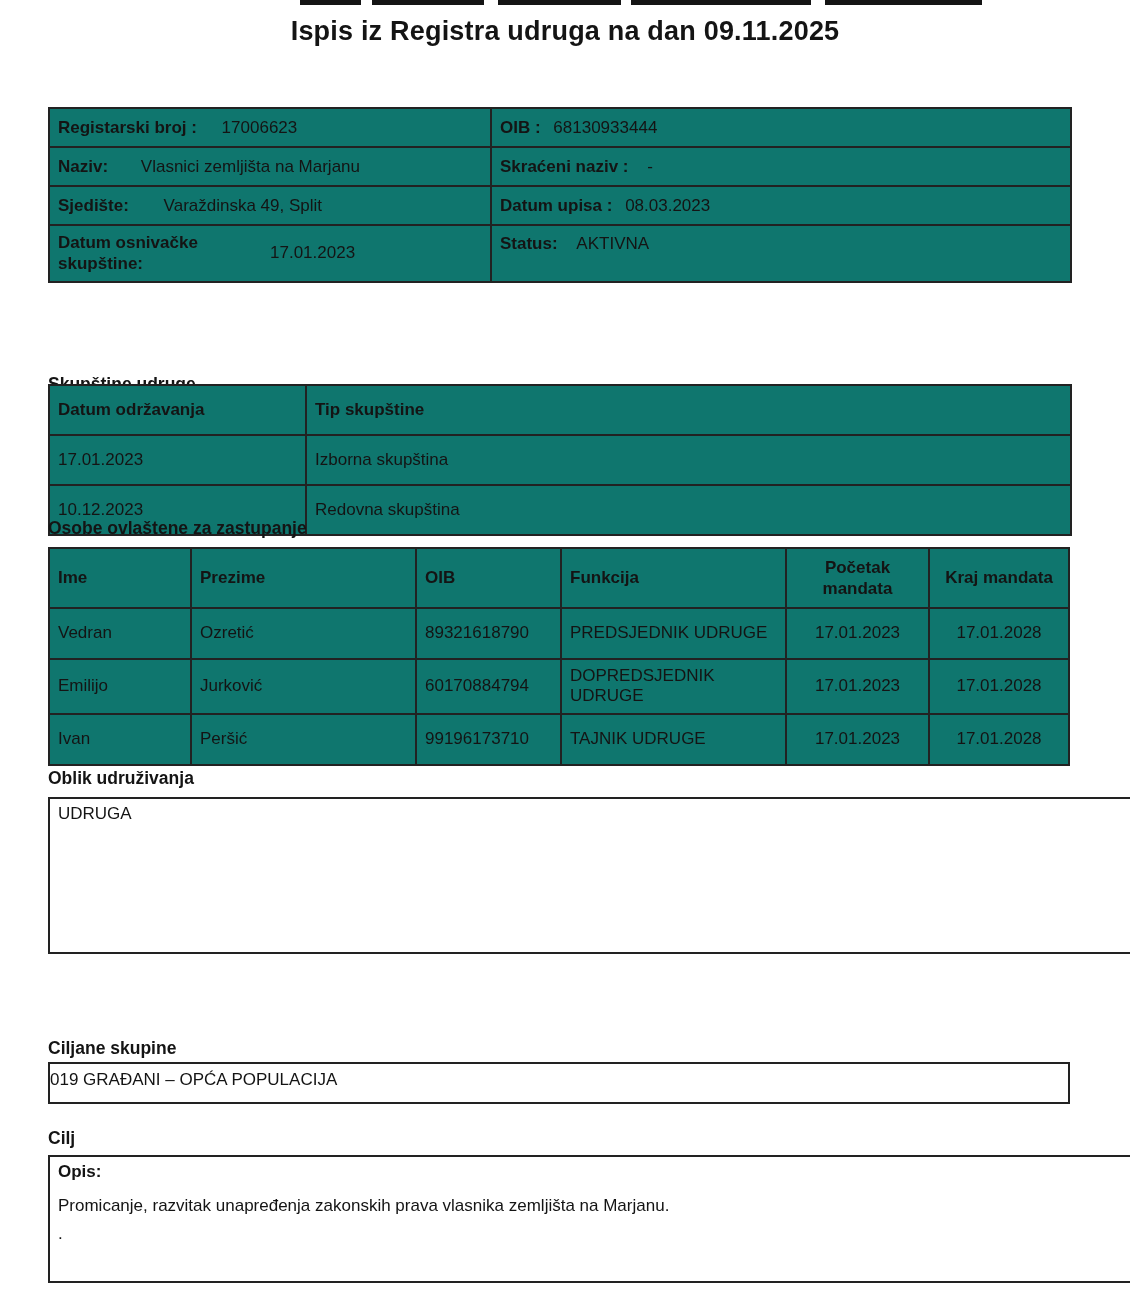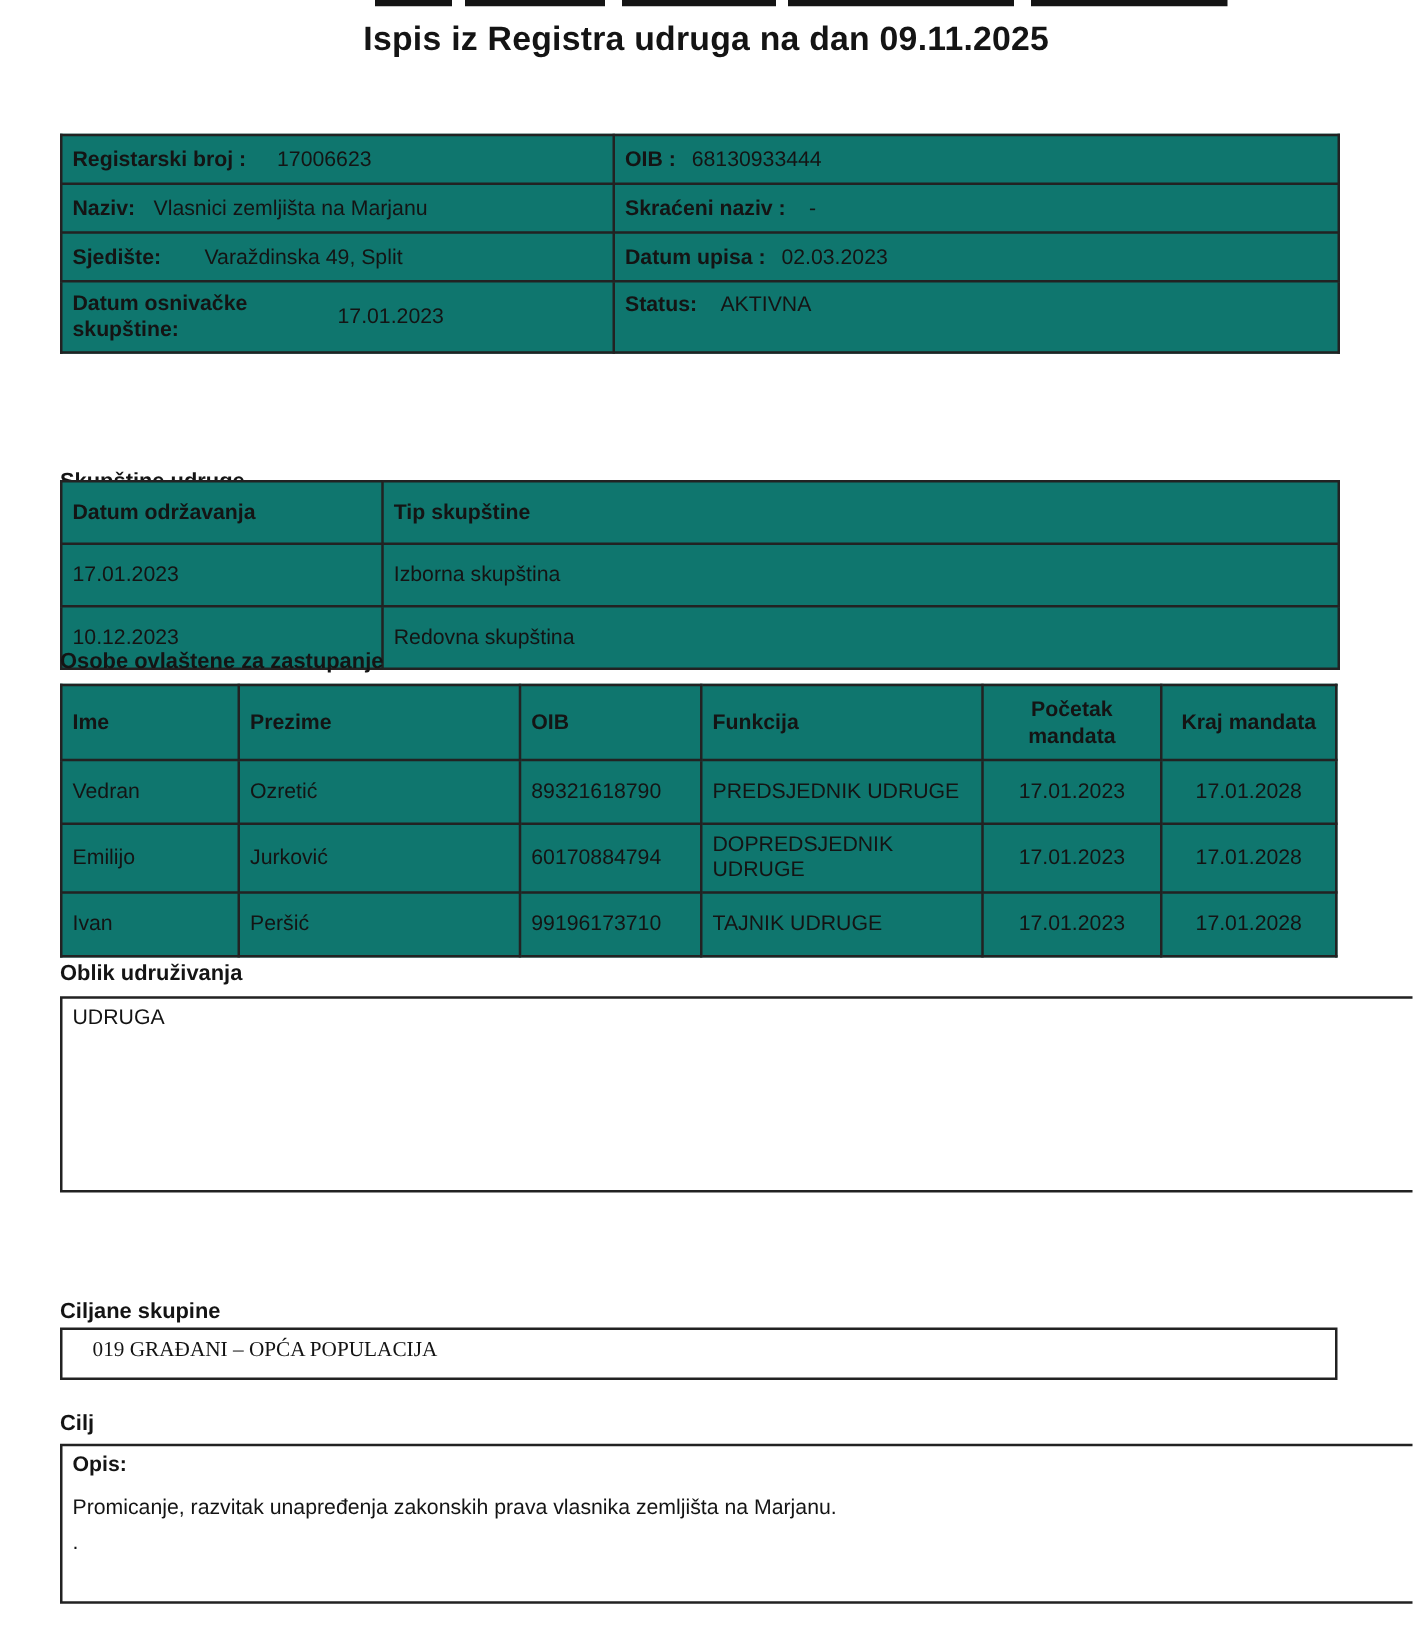--- a/index.html
+++ b/index.html
@@ -41,21 +41,21 @@
 
   .lbl { font-weight: bold; }
   .val { font-weight: normal; }
 
   
   .main-table { position: absolute; top: 107px; left: 0; width: 1022px; }
   .main-table td { height: 39px; }
   .main-table .v-gap-20 { margin-left: 20px; }
   .v-gap-8  { margin-left: 8px; }
   .v-gap-14 { margin-left: 14px; }
-  .v-gap-24 { margin-left: 10px; }
+  .v-gap-24 { margin-left: 28px; }
   .v-gap-30 { margin-left: 30px; }
   .founding-cell { height: 64px; }
   .founding-flex { display: flex; align-items: center; }
   .founding-flex .flbl { width: 212px; font-weight: bold; line-height: 1.25; }
   .status-cell { vertical-align: top; padding-top: 8px; }
 
   
   .section-title { position: absolute; left: 0; font-size: 17.5px; font-weight: bold; }
 
   
@@ -64,21 +64,21 @@
 
   
   .rep-table { position: absolute; top: 547px; left: 0; width: 1020px; }
   .rep-table th { height: 60px; line-height: 1.25; }
   .rep-table th.center, .rep-table td.center { text-align: center; }
   .rep-table td { height: 51px; line-height: 1.2; }
 
   
   .box { position: absolute; left: 0; border: 2px solid #222222; background: #fff; font-size: 17px; }
   .oblik-box { top: 797px; width: 1118px; height: 157px; padding: 5px 8px; }
-  .ciljane-box { top: 1062px; width: 1022px; height: 42px; padding: 6px 24px; font-family: Liberation Serif, serif; }
+  .ciljane-box { top: 1062px; width: 1022px; height: 42px; padding: 6px 0; }
   .cilj-box { top: 1155px; width: 1120px; height: 128px; padding: 5px 8px; }
   .cilj-box .opis { font-weight: bold; margin-bottom: 14px; }
   .cilj-box .desc { margin-bottom: 8px; }
 </style>
 </head>
 <body>
 
 <div class="page">
 
   <div class="top-clip"></div>
@@ -113,21 +113,21 @@
           <span class="val v-gap-14">-</span>
         </td>
       </tr>
       <tr>
         <td>
           <span class="lbl">Sjedište:</span>
           <span class="val v-gap-30">Varaždinska 49, Split</span>
         </td>
         <td>
           <span class="lbl">Datum upisa :</span>
-          <span class="val v-gap-8">02.03.2023</span>
+          <span class="val v-gap-8">08.03.2023</span>
         </td>
       </tr>
       <tr>
         <td class="founding-cell">
           <div class="founding-flex">
             <span class="flbl">Datum osnivačke skupštine:</span>
             <span class="val">17.01.2023</span>
           </div>
         </td>
         <td class="status-cell">

